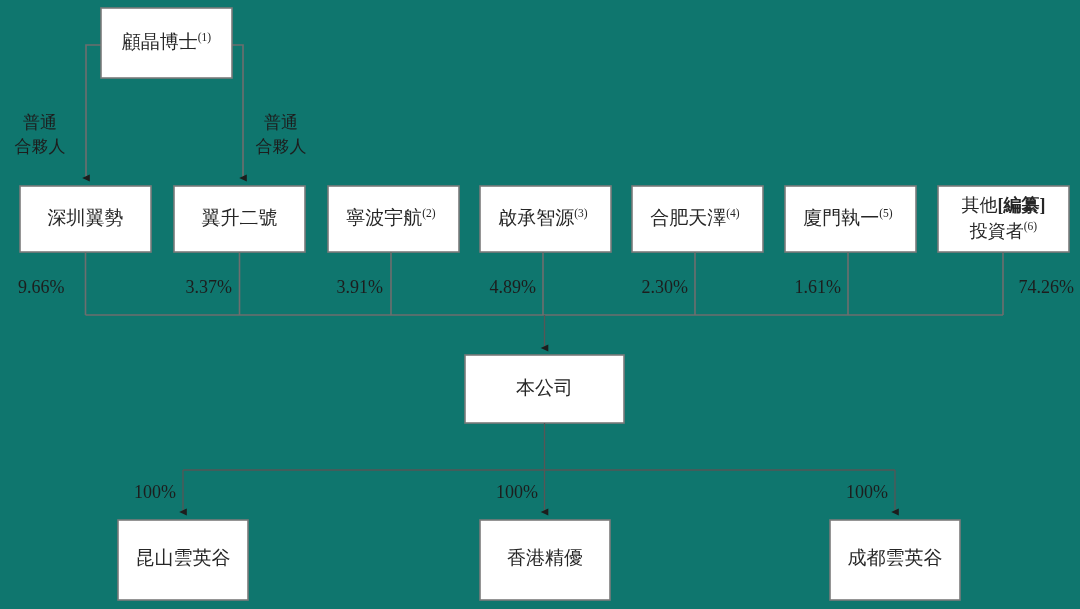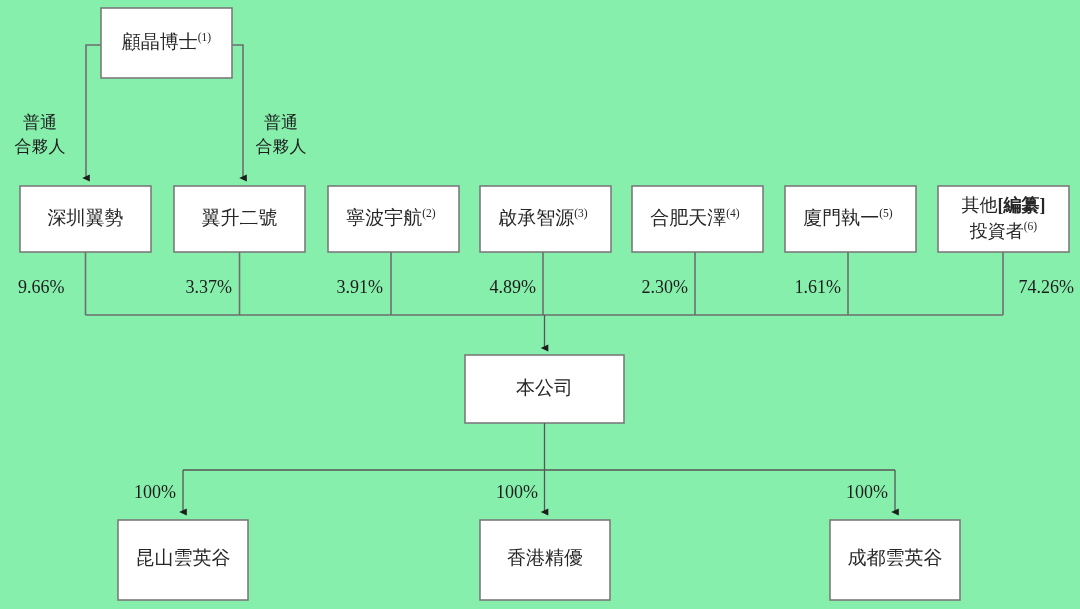--- a/index.html
+++ b/index.html
@@ -7,21 +7,21 @@
     padding: 0;
     background: #ffffff;
   }
   body {
     font-family: "Liberation Serif", "DejaVu Serif", serif;
   }
   #chart-root {
     position: relative;
     width: 1080px;
     height: 609px;
-    background: #86efac;
+    background: #0f766e;
     overflow: hidden;
   }
   svg.diagram {
     position: absolute;
     left: 0;
     top: 0;
     width: 1080px;
     height: 609px;
   }
   .node-box {

